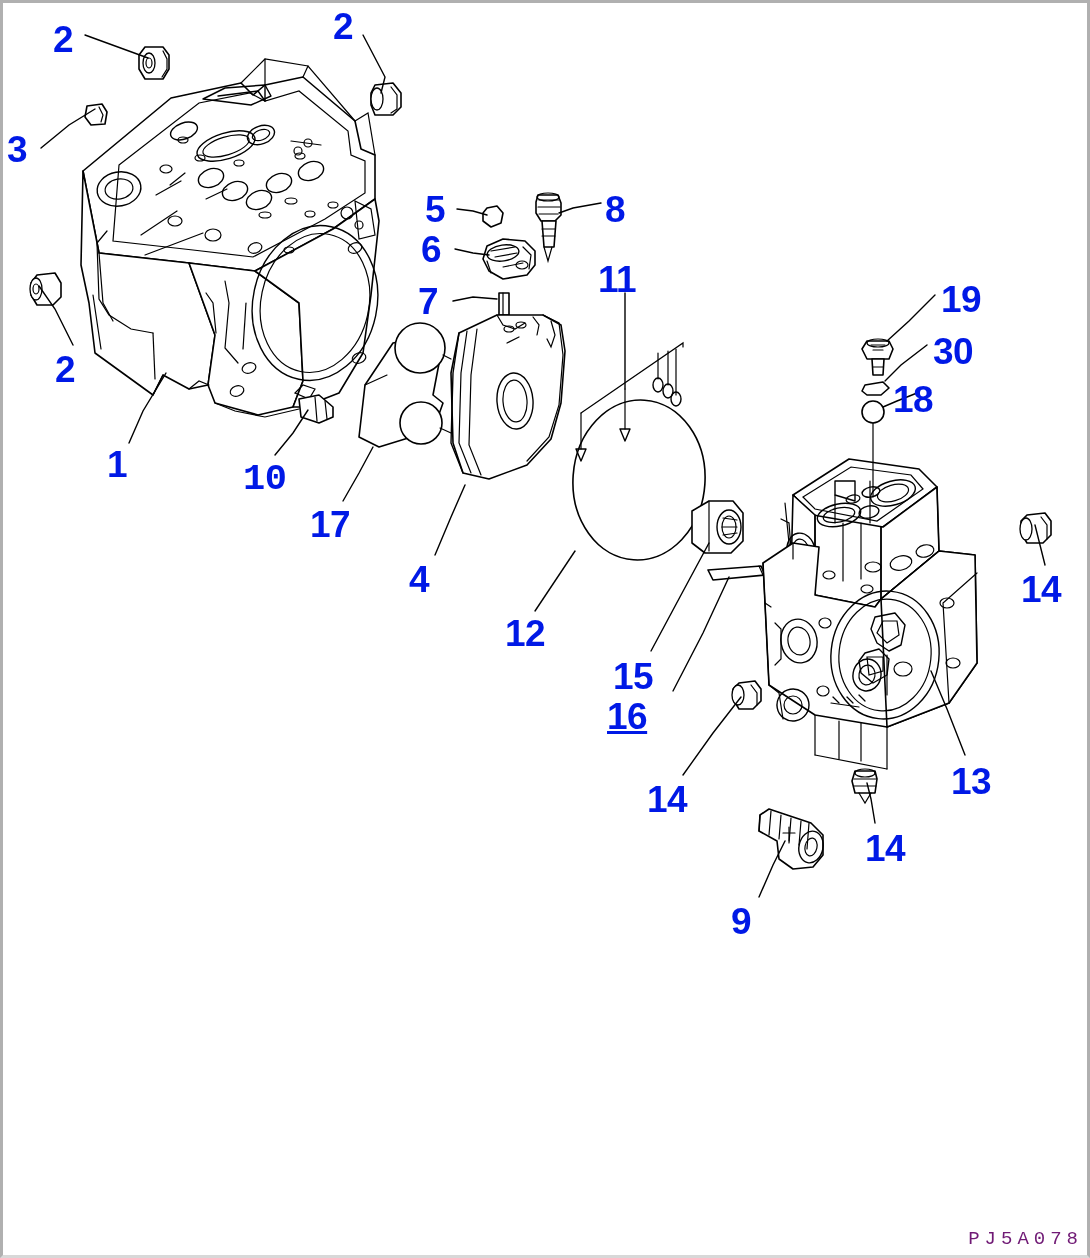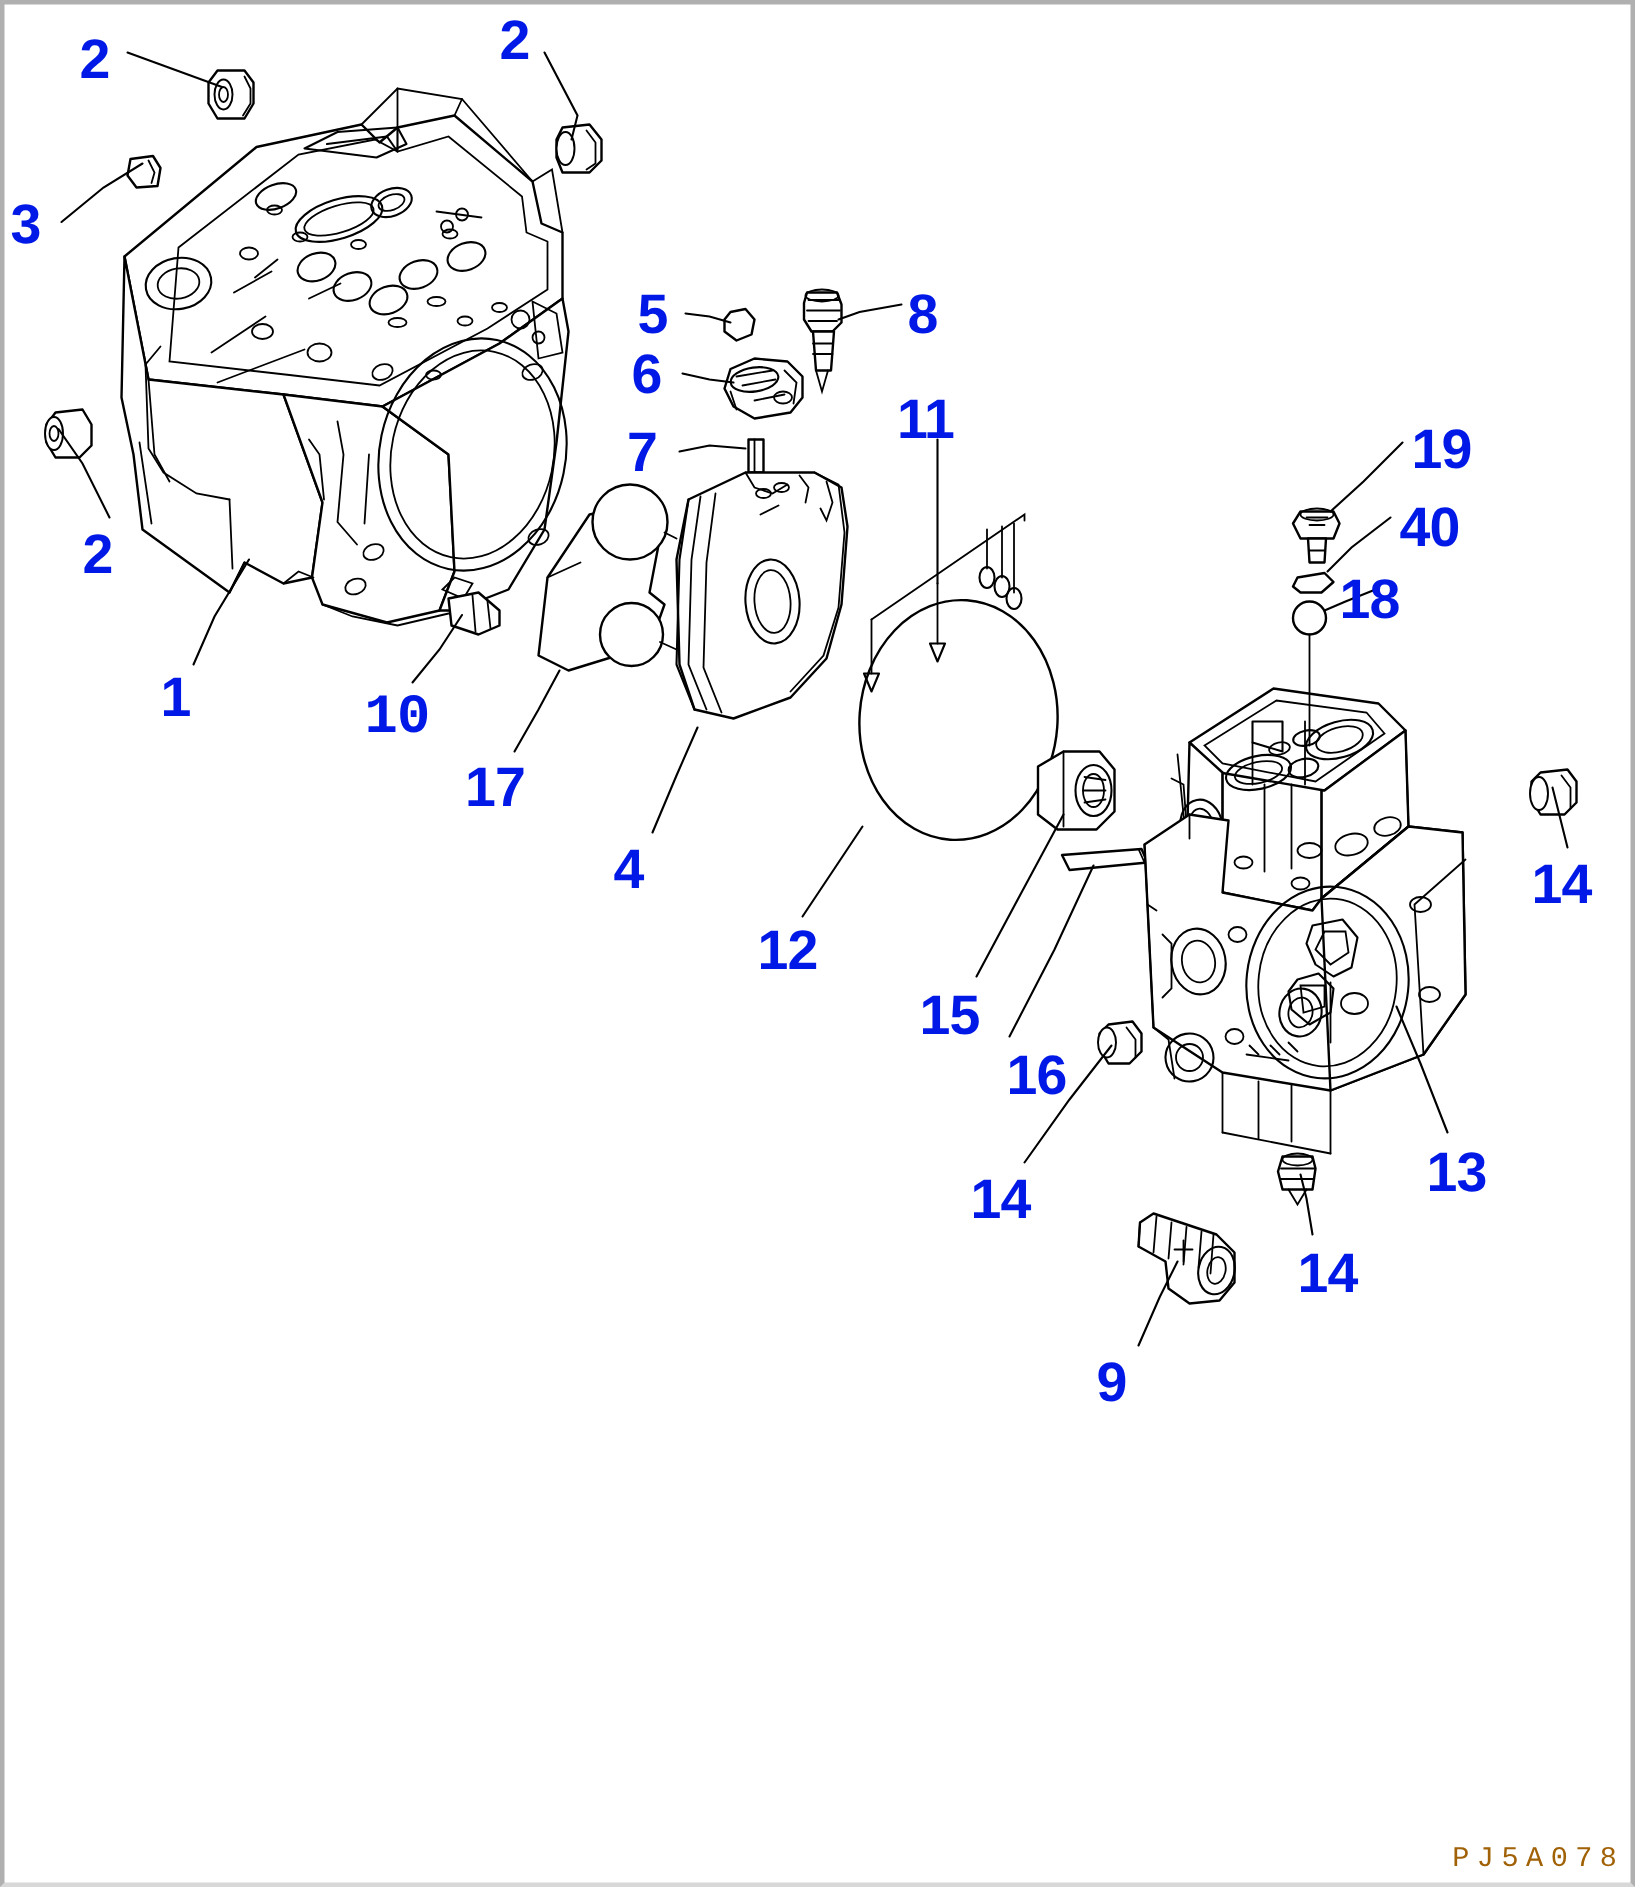--- a/index.html
+++ b/index.html
@@ -38,21 +38,21 @@
     font-size: 37px;
     line-height: 1;
     letter-spacing: -0.5px;
     white-space: nowrap;
     user-select: none;
   }
   #footer-code {
     position: absolute;
     right: 4px;
     bottom: 5px;
-    color: #a16207;
+    color: #701a75;
     font-family: "Liberation Mono", monospace;
     font-size: 19px;
     letter-spacing: 5px;
     white-space: nowrap;
   }
 </style>
 </head>
 <body>
 
 <div id="page">
@@ -463,25 +463,25 @@
   <div class="callout" style="left:240px; top:458px;font-family:Liberation Mono, monospace;">10</div>
   <div class="callout" style="left:422px; top:188px;">5</div>
   <div class="callout" style="left:418px; top:228px;">6</div>
   <div class="callout" style="left:602px; top:188px;">8</div>
   <div class="callout" style="left:415px; top:280px;">7</div>
   <div class="callout" style="left:307px; top:503px;">17</div>
   <div class="callout" style="left:406px; top:558px;">4</div>
   <div class="callout" style="left:595px; top:258px;">11</div>
   <div class="callout" style="left:502px; top:612px;text-align:center;">12</div>
   <div class="callout" style="left:610px; top:655px;">15</div>
-  <div class="callout" style="left:668px; top:695px;">16</div>
+  <div class="callout" style="left:604px; top:695px;text-decoration:underline;">16</div>
   <div class="callout" style="left:644px; top:778px;">14</div>
   <div class="callout" style="left:728px; top:900px;">9</div>
   <div class="callout" style="left:862px; top:827px;">14</div>
   <div class="callout" style="left:948px; top:760px;">13</div>
   <div class="callout" style="left:1018px;top:568px;">14</div>
   <div class="callout" style="left:938px; top:278px;">19</div>
-  <div class="callout" style="left:930px; top:330px;">40</div>
+  <div class="callout" style="left:930px; top:330px;">30</div>
   <div class="callout" style="left:890px; top:378px;">18</div>
 
   <div id="footer-code">PJ5A078</div>
 
 </div>
 
 </body></html>

